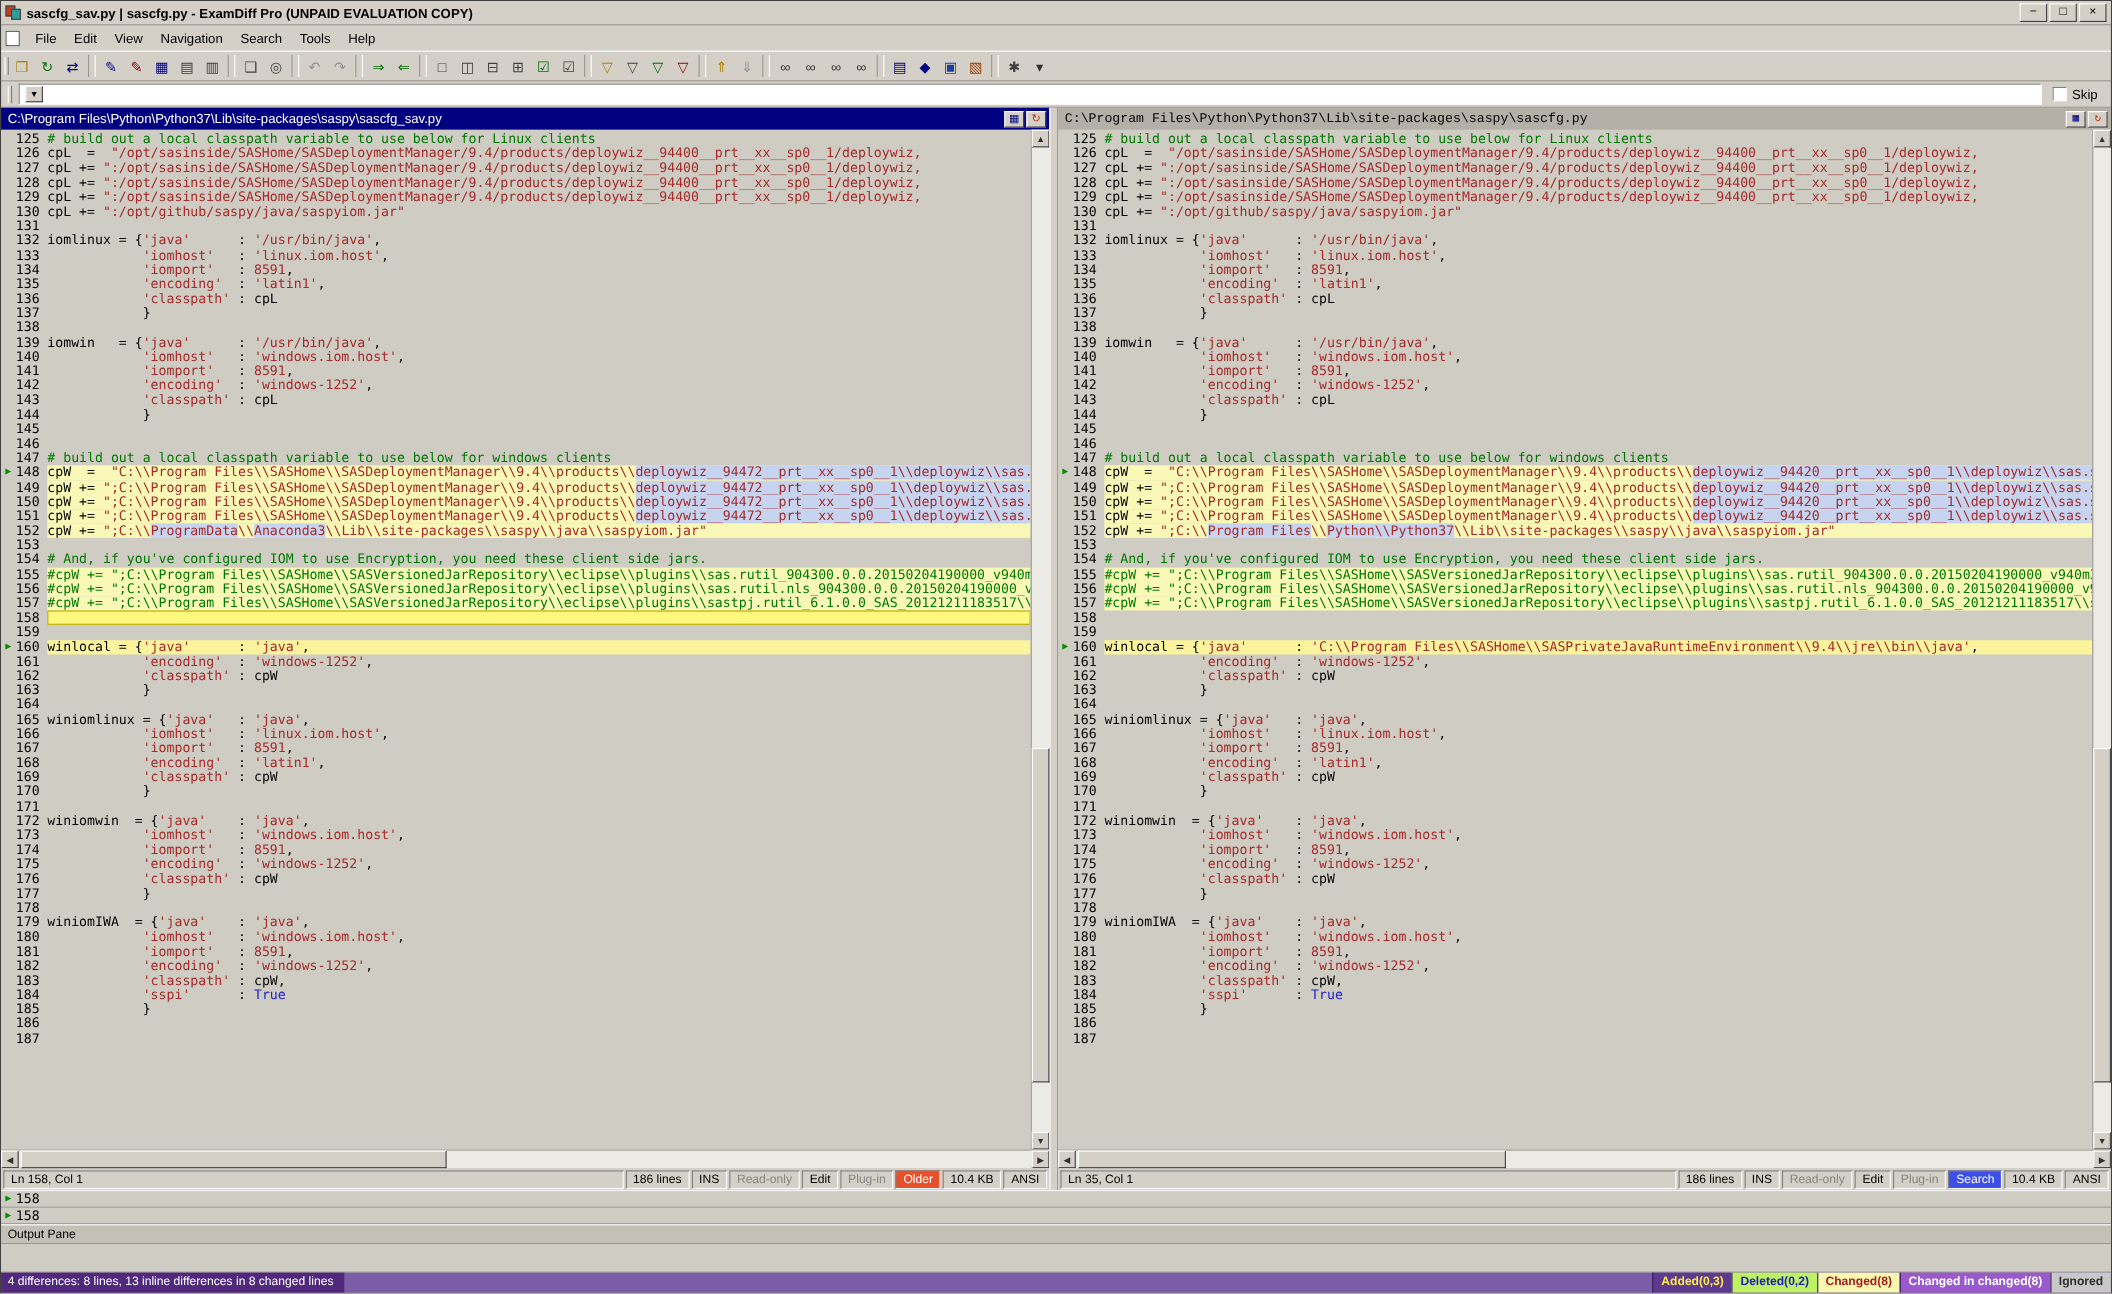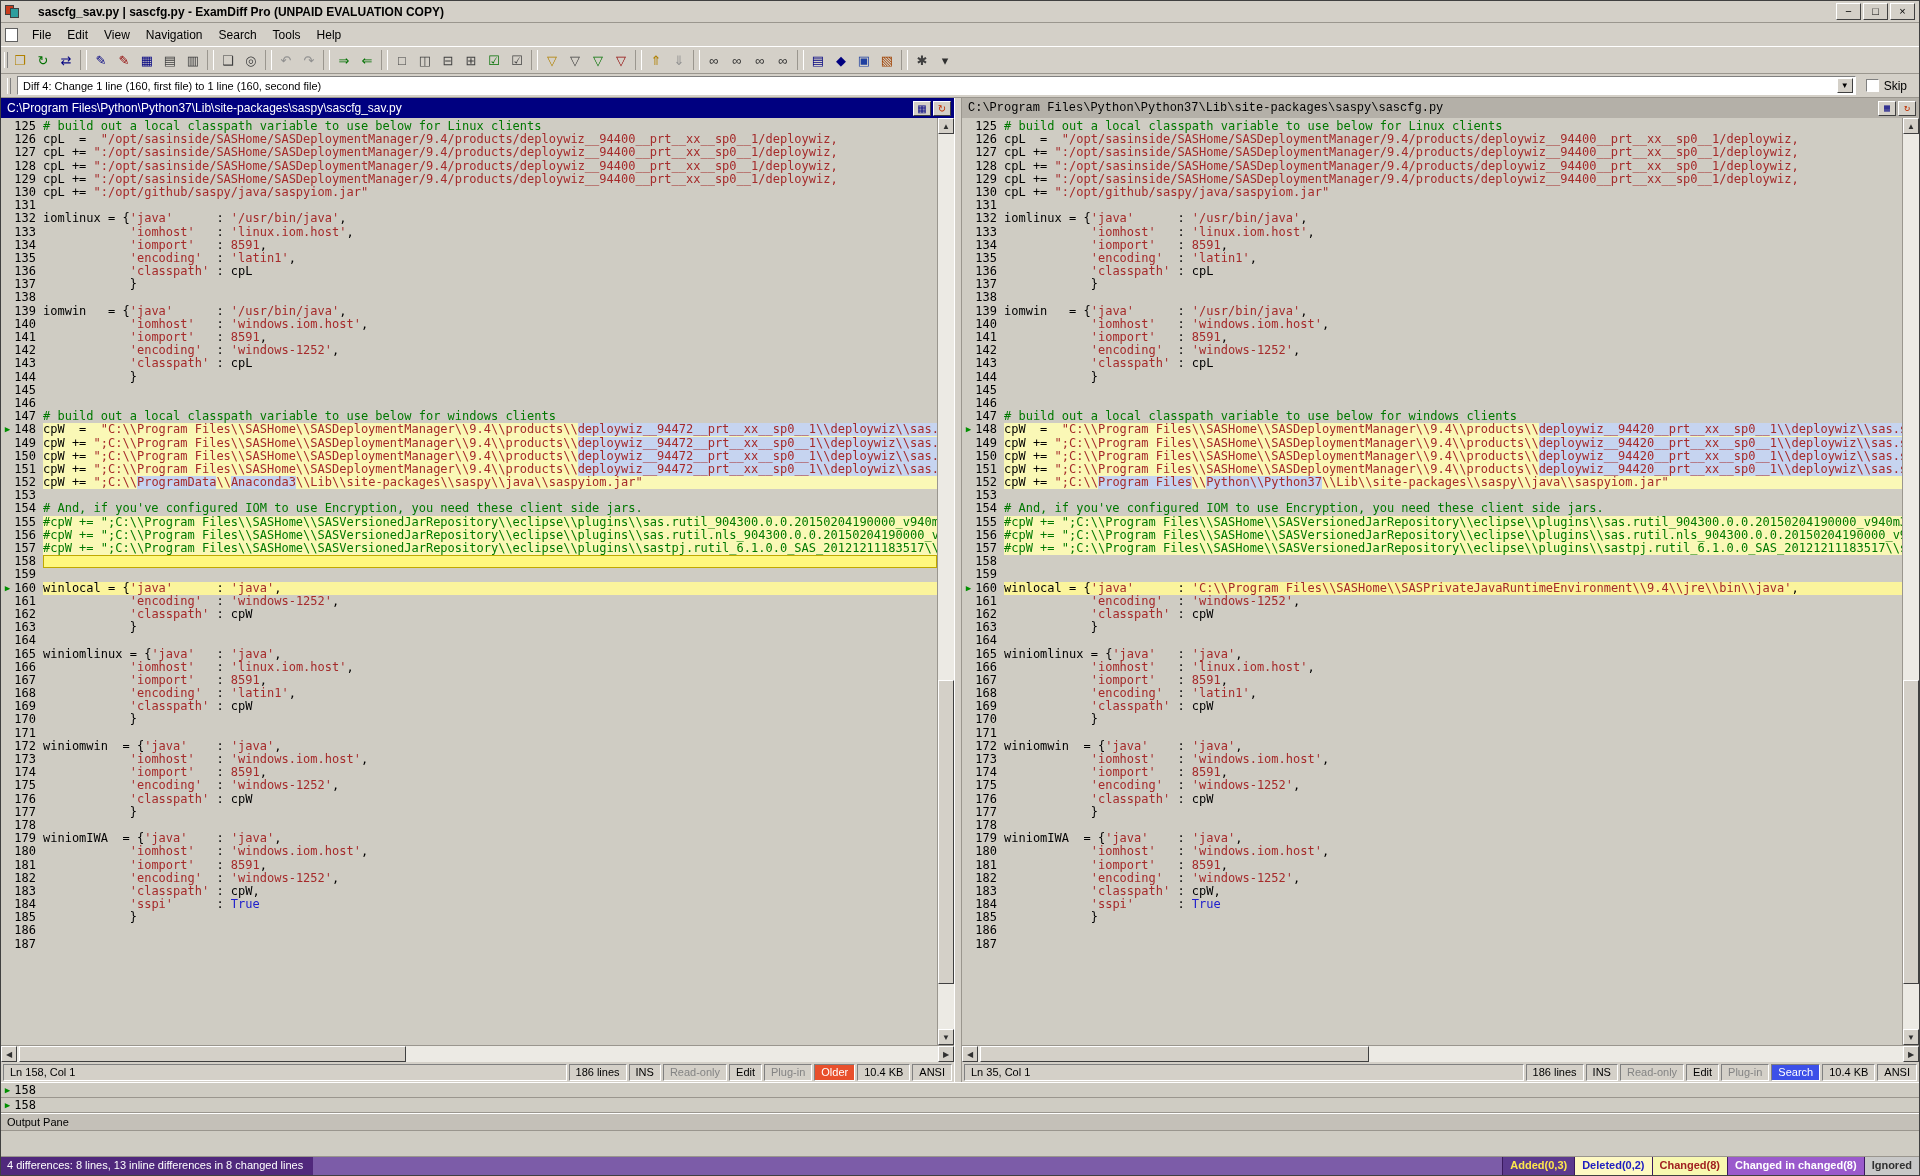--- a/index.html
+++ b/index.html
@@ -8,21 +8,21 @@
   .window{width:1920px;height:1176px;display:flex;flex-direction:column;
     border:1px solid #404040;background:#D4D0C8;}
 
   
   .titlebar{height:22px;flex:none;display:flex;align-items:center;padding:0 4px;
     background:#D4D0C8;border-bottom:1px solid #9a968e;}
   .app-icon{width:15px;height:14px;position:relative;display:inline-block;}
   .app-icon i{position:absolute;width:9px;height:10px;border:1px solid #404040;}
   .app-icon .a{left:0;top:0;background:#C83C1E;}
   .app-icon .b{left:5px;top:3px;background:#2E9E9E;}
-  .title-text{font-weight:bold;font-size:12px;margin-left:18px;}
+  .title-text{font-weight:bold;font-size:12px;margin-left:4px;}
   .winbtns{margin-left:auto;display:flex;gap:2px;}
   .winbtn{width:25px;height:17px;text-align:center;line-height:15px;font-size:11px;
     background:#D4D0C8;border:1px solid;border-color:#fff #404040 #404040 #fff;}
 
   
   .menubar{height:23px;flex:none;display:flex;align-items:center;padding:0 4px;gap:2px;}
   .doc-icon{width:13px;height:14px;border:1px solid #606060;background:#fff;margin-right:4px;}
   .menu-item{padding:2px 8px;}
   .toolbar{height:28px;flex:none;display:flex;align-items:center;padding:0 3px;gap:1px;
     border-top:1px solid #fff;border-bottom:1px solid #9a968e;}
@@ -193,21 +193,20 @@
         <span class="tbtn" style="color: rgb(160, 64, 0);">▧</span>
         <span class="tsep"></span>
         <span class="tbtn" style="color: rgb(64, 64, 64);">✱</span>
         <span class="tbtn" style="color: rgb(48, 48, 48);">▾</span>
       </span>
   </div>
 
   <div class="diffbar">
     <span class="grip"></span>
     <span class="combo">
-      <span class="combo-txt">Diff 4: Change 1 line (160, first file) to 1 line (160, second file)</span>
       <span class="combo-btn">▼</span>
     </span>
     <span class="skip">
       <span class="checkbox"></span>
       <span>Skip</span>
     </span>
   </div>
 
   <div class="panes">
 
@@ -435,20 +434,20 @@
   <div class="output-header">
     <span>Output Pane</span>
   </div>
   <div class="output-body"></div>
 
   <div class="bottom-status">
     <span class="bs-summary" style="background: rgb(80, 40, 124);">4 differences: 8 lines, 13 inline differences in 8 changed lines</span>
     <span class="bs-fill"></span>
     <span class="badges" id="status-badges">
         <span class="badge" style="background: rgb(92, 58, 142); color: rgb(255, 232, 76);">Added(0,3)</span>
-        <span class="badge" style="background: #fef9c3; color: rgb(32, 32, 192);">Deleted(0,2)</span>
+        <span class="badge" style="background: #bef264; color: rgb(32, 32, 192);">Deleted(0,2)</span>
         <span class="badge" style="background: rgb(248, 248, 176); color: rgb(160, 32, 32);">Changed(8)</span>
         <span class="badge" style="background: rgb(154, 90, 204); color: rgb(255, 255, 255);">Changed in changed(8)</span>
         <span class="badge" style="background: rgb(200, 200, 200); color: rgb(48, 48, 48);">Ignored</span>
       </span>
   </div>
 
 </div>
 
 </body></html>

